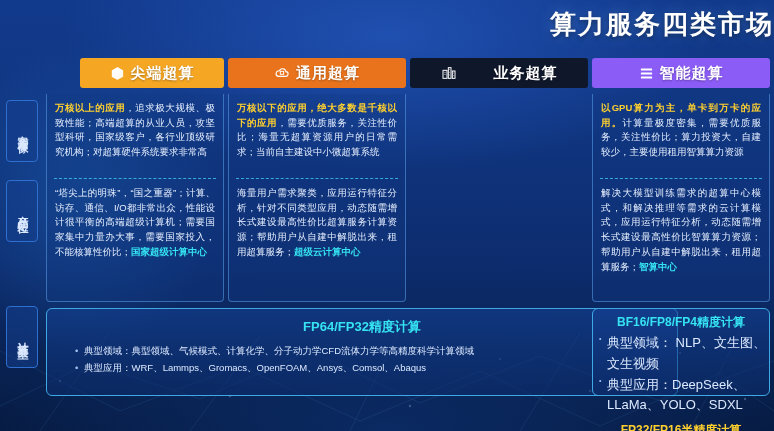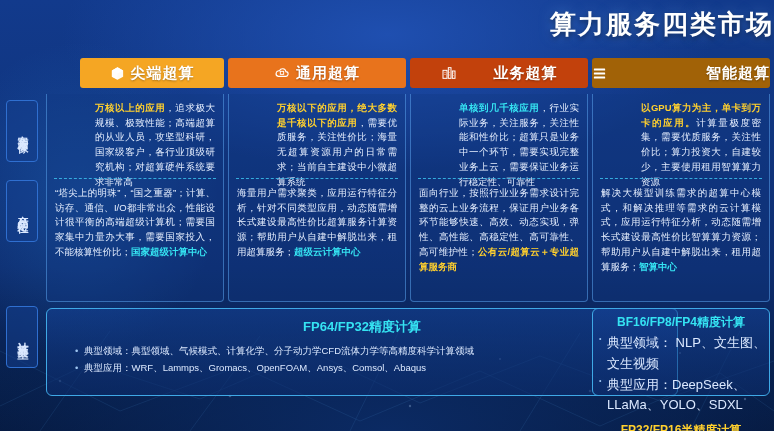--- a/index.html
+++ b/index.html
@@ -50,21 +50,21 @@
   .col-head { height:30px; border-radius:3px; display:flex; align-items:center;
     justify-content:center; gap:6px; color:#fff; font-size:15px; font-weight:bold;
     letter-spacing:1px; text-shadow:0 1px 2px rgba(0,0,0,.3); }
   .col-head svg { display:block; }
 
   .col-body { margin-top:6px; border:1px solid rgba(90,160,235,.55);
     border-top:none; background:rgba(16,56,133,.35); border-radius:0 0 4px 4px;
     height:208px; position:relative; }
   .cell { padding:7px 8px 4px 8px; font-size:9.5px; line-height:1.55; color:#e6efff;
     text-align:justify; }
-  .cell-1 { height:84px;margin-left:40px; }
+  .cell-1 { height:84px; }
   .divider { height:0; border-top:1.5px dashed #39b9e8; margin:0 7px; opacity:.9; }
   .hl-y  { color:#ffd02e; font-weight:bold; }
   .hl-c  { color:#35e3f2; font-weight:bold; }
   .hl-o  { color:#ffb02e; font-weight:bold; }
 
   
   .bottom { position:absolute; top:250px; }
   #bottom-left { left:46px; width:632px; height:88px;
     border:1.4px solid #3fa9e6; border-radius:6px;
     background:linear-gradient(180deg, rgba(20,66,150,.55), rgba(12,44,108,.55)); }
@@ -161,42 +161,33 @@
         <span class="hl-y">万核以下的应用，绝大多数是千核以下的应用</span><span>，需要优质服务，关注性价比；海量无超算资源用户的日常需求；当前自主建设中小微超算系统</span>
       </div>
       <div class="divider"></div>
       <div class="cell">
         <span>海量用户需求聚类，应用运行特征分析，针对不同类型应用，动态随需增长式建设最高性价比超算服务计算资源；帮助用户从自建中解脱出来，租用超算服务；</span><span class="hl-c">超级云计算中心</span>
       </div>
     </div>
   </div>
 
   <div class="col col-2">
-    <div class="col-head" id="head-2" style="background: #c2410c; gap: 37px;">
+    <div class="col-head" id="head-2" style="background: #0f172a; gap: 37px;">
       <svg width="16" height="16" viewBox="0 0 24 24" fill="none" stroke="#fff" stroke-width="1.5">
         <rect x="3" y="8" width="6" height="12"></rect>
         <rect x="11" y="4" width="4" height="16"></rect>
         <rect x="17" y="9" width="4" height="11"></rect>
         <path d="M5 11h2M5 14h2M12.5 7h1M12.5 11h1M12.5 15h1M18.5 12h1M18.5 16h1" stroke-width="1.1"></path>
       </svg>
       <span>业务超算</span>
     </div>
-    <div class="col-body">
-      <div class="cell cell-1">
-        <span class="hl-c">单核到几千核应用</span><span>，行业实际业务，关注服务，关注性能和性价比；超算只是业务中一个环节，需要实现完整业务上云，需要保证业务运行稳定性、可靠性</span>
-      </div>
-      <div class="divider"></div>
-      <div class="cell">
-        <span>面向行业，按照行业业务需求设计完整的云上业务流程，保证用户业务各环节能够快速、高效、动态实现，弹性、高性能、高稳定性、高可靠性、高可维护性；</span><span class="hl-y">公有云/超算云＋专业超算服务商</span>
-      </div>
-    </div>
   </div>
 
   <div class="col col-3">
-    <div class="col-head" id="head-3" style="background: #a16207; justify-content: space-between;">
+    <div class="col-head" id="head-3" style="background: #8b5cf6;">
       <svg width="15" height="15" viewBox="0 0 24 24" fill="#fff">
         <rect x="3" y="4" width="18" height="3.2" rx="0.6"></rect>
         <rect x="3" y="10.4" width="18" height="3.2" rx="0.6"></rect>
         <rect x="3" y="16.8" width="18" height="3.2" rx="0.6"></rect>
       </svg>
       <span>智能超算</span>
     </div>
     <div class="col-body">
       <div class="cell cell-1">
         <span class="hl-y">以GPU算力为主，单卡到万卡的应用。</span><span>计算量极度密集，需要优质服务，关注性价比；算力投资大，自建较少，主要使用租用智算算力资源</span>

